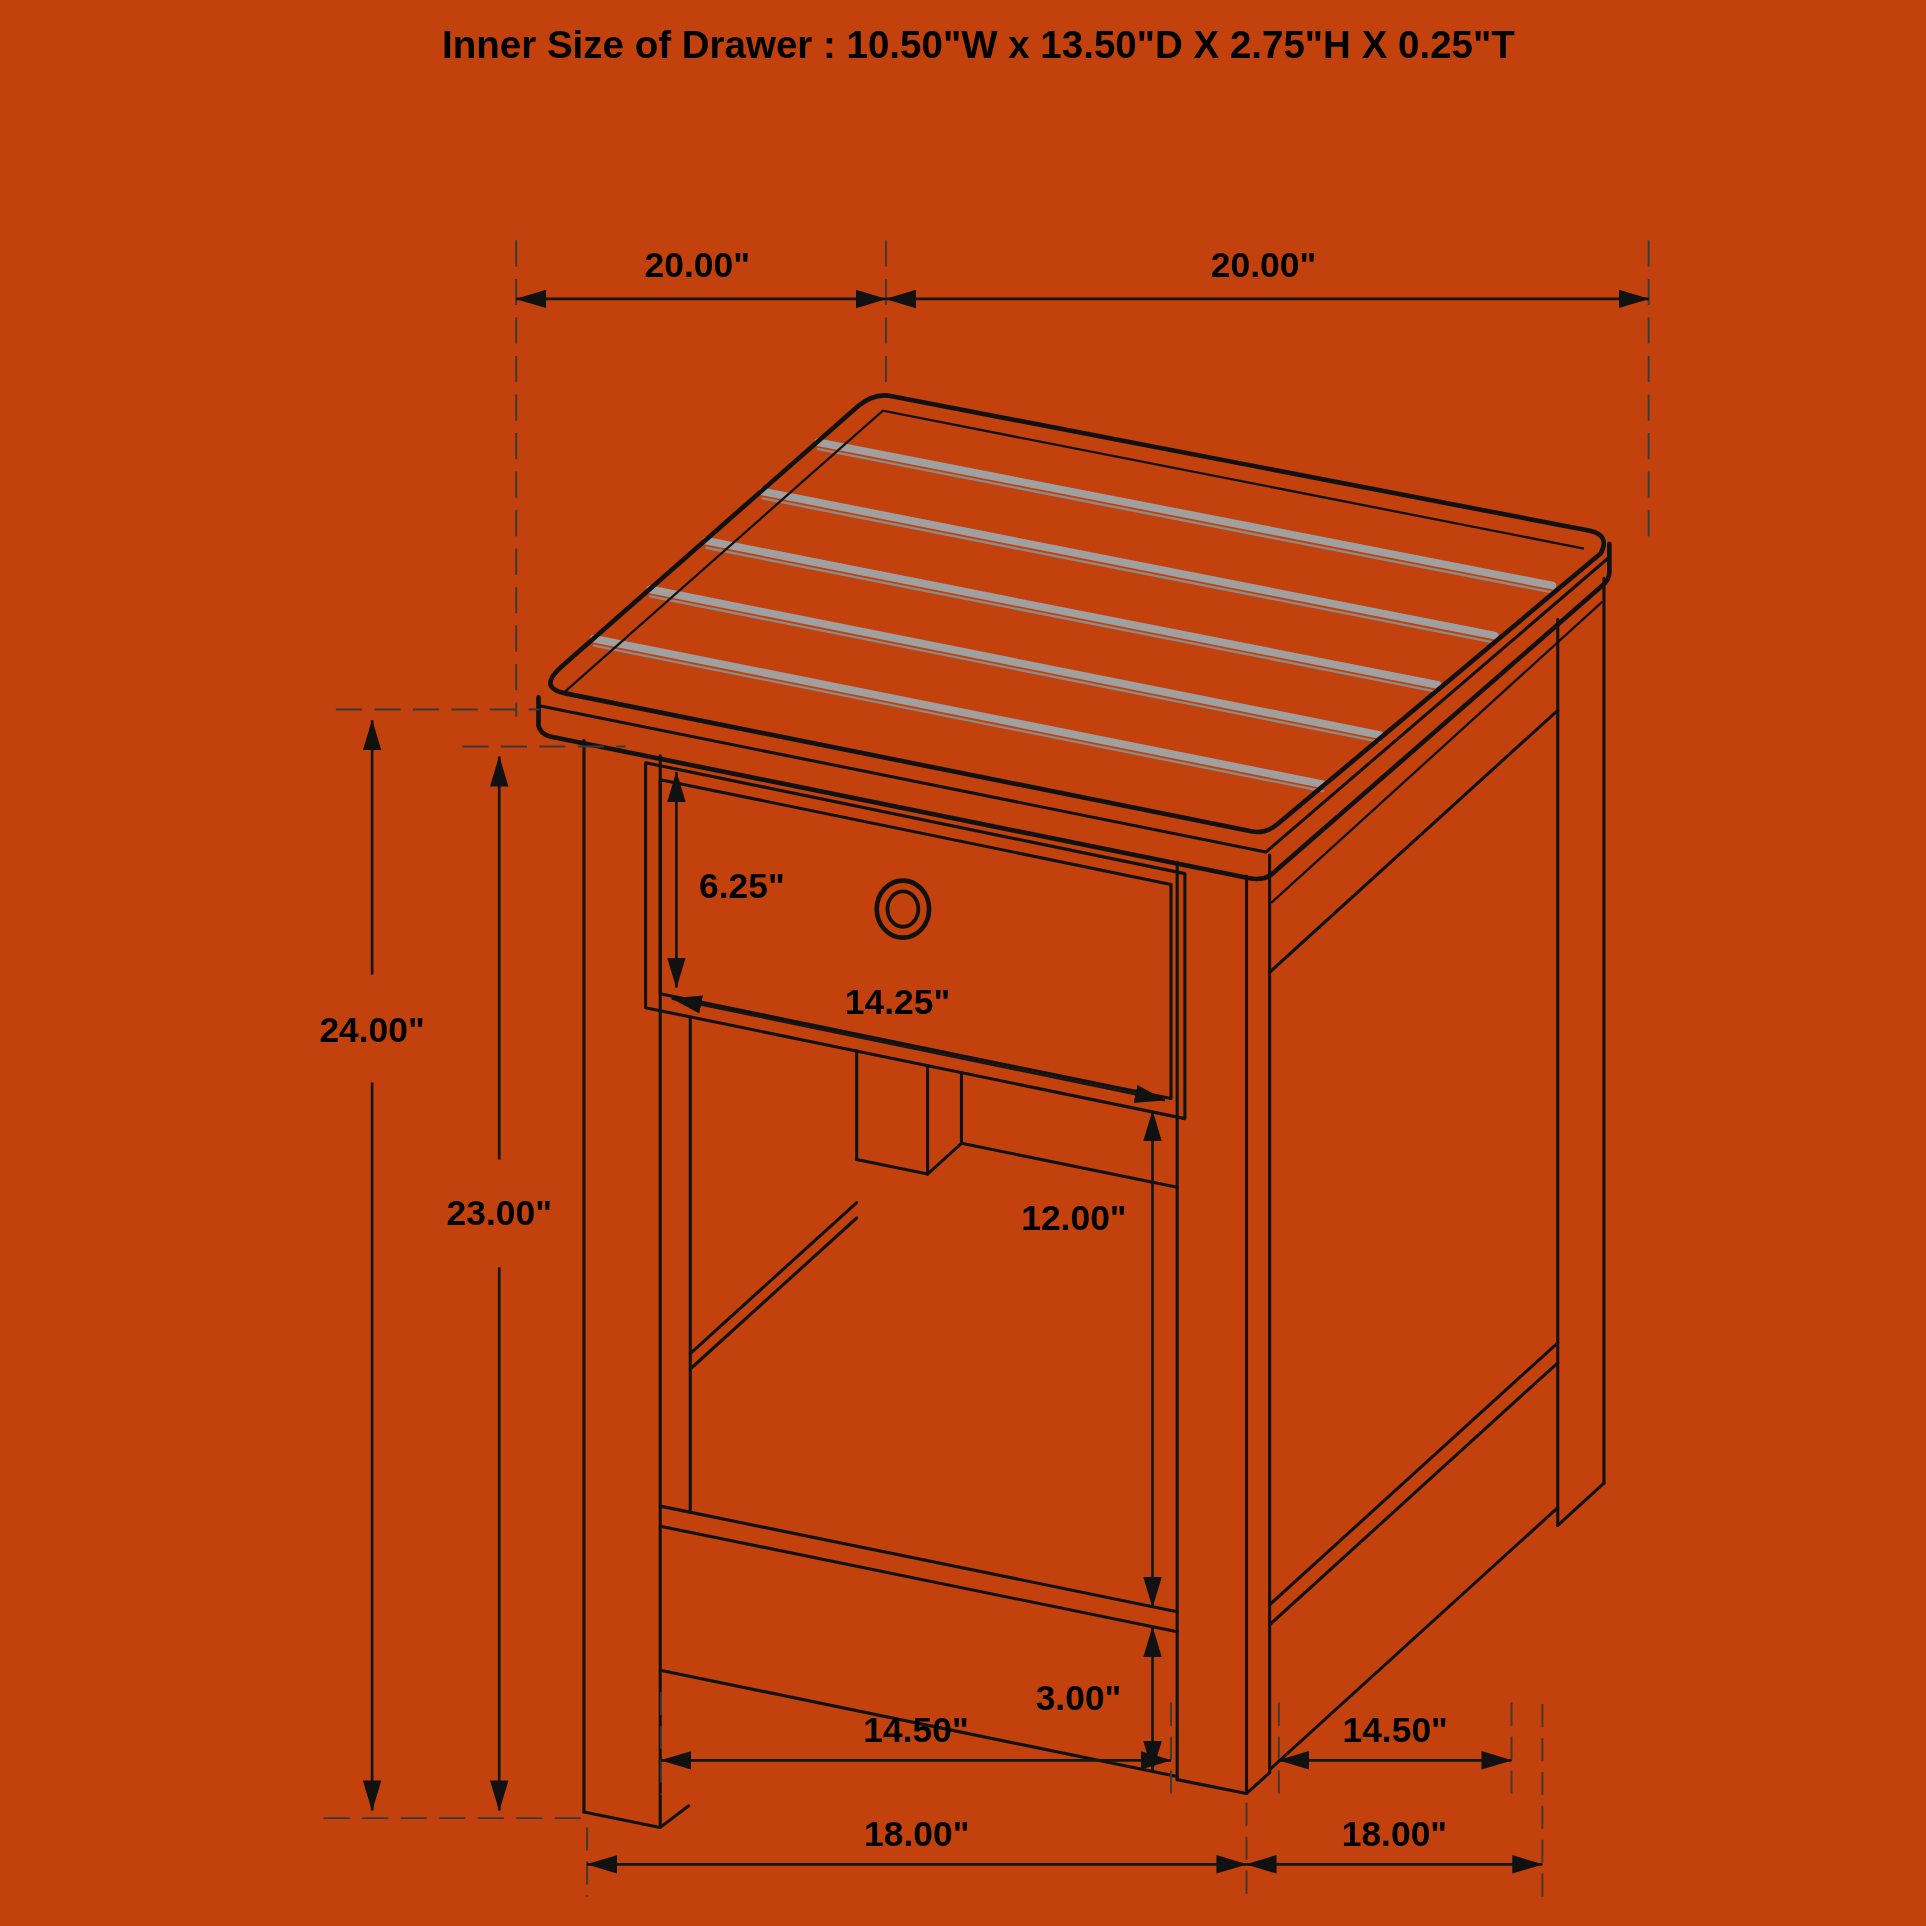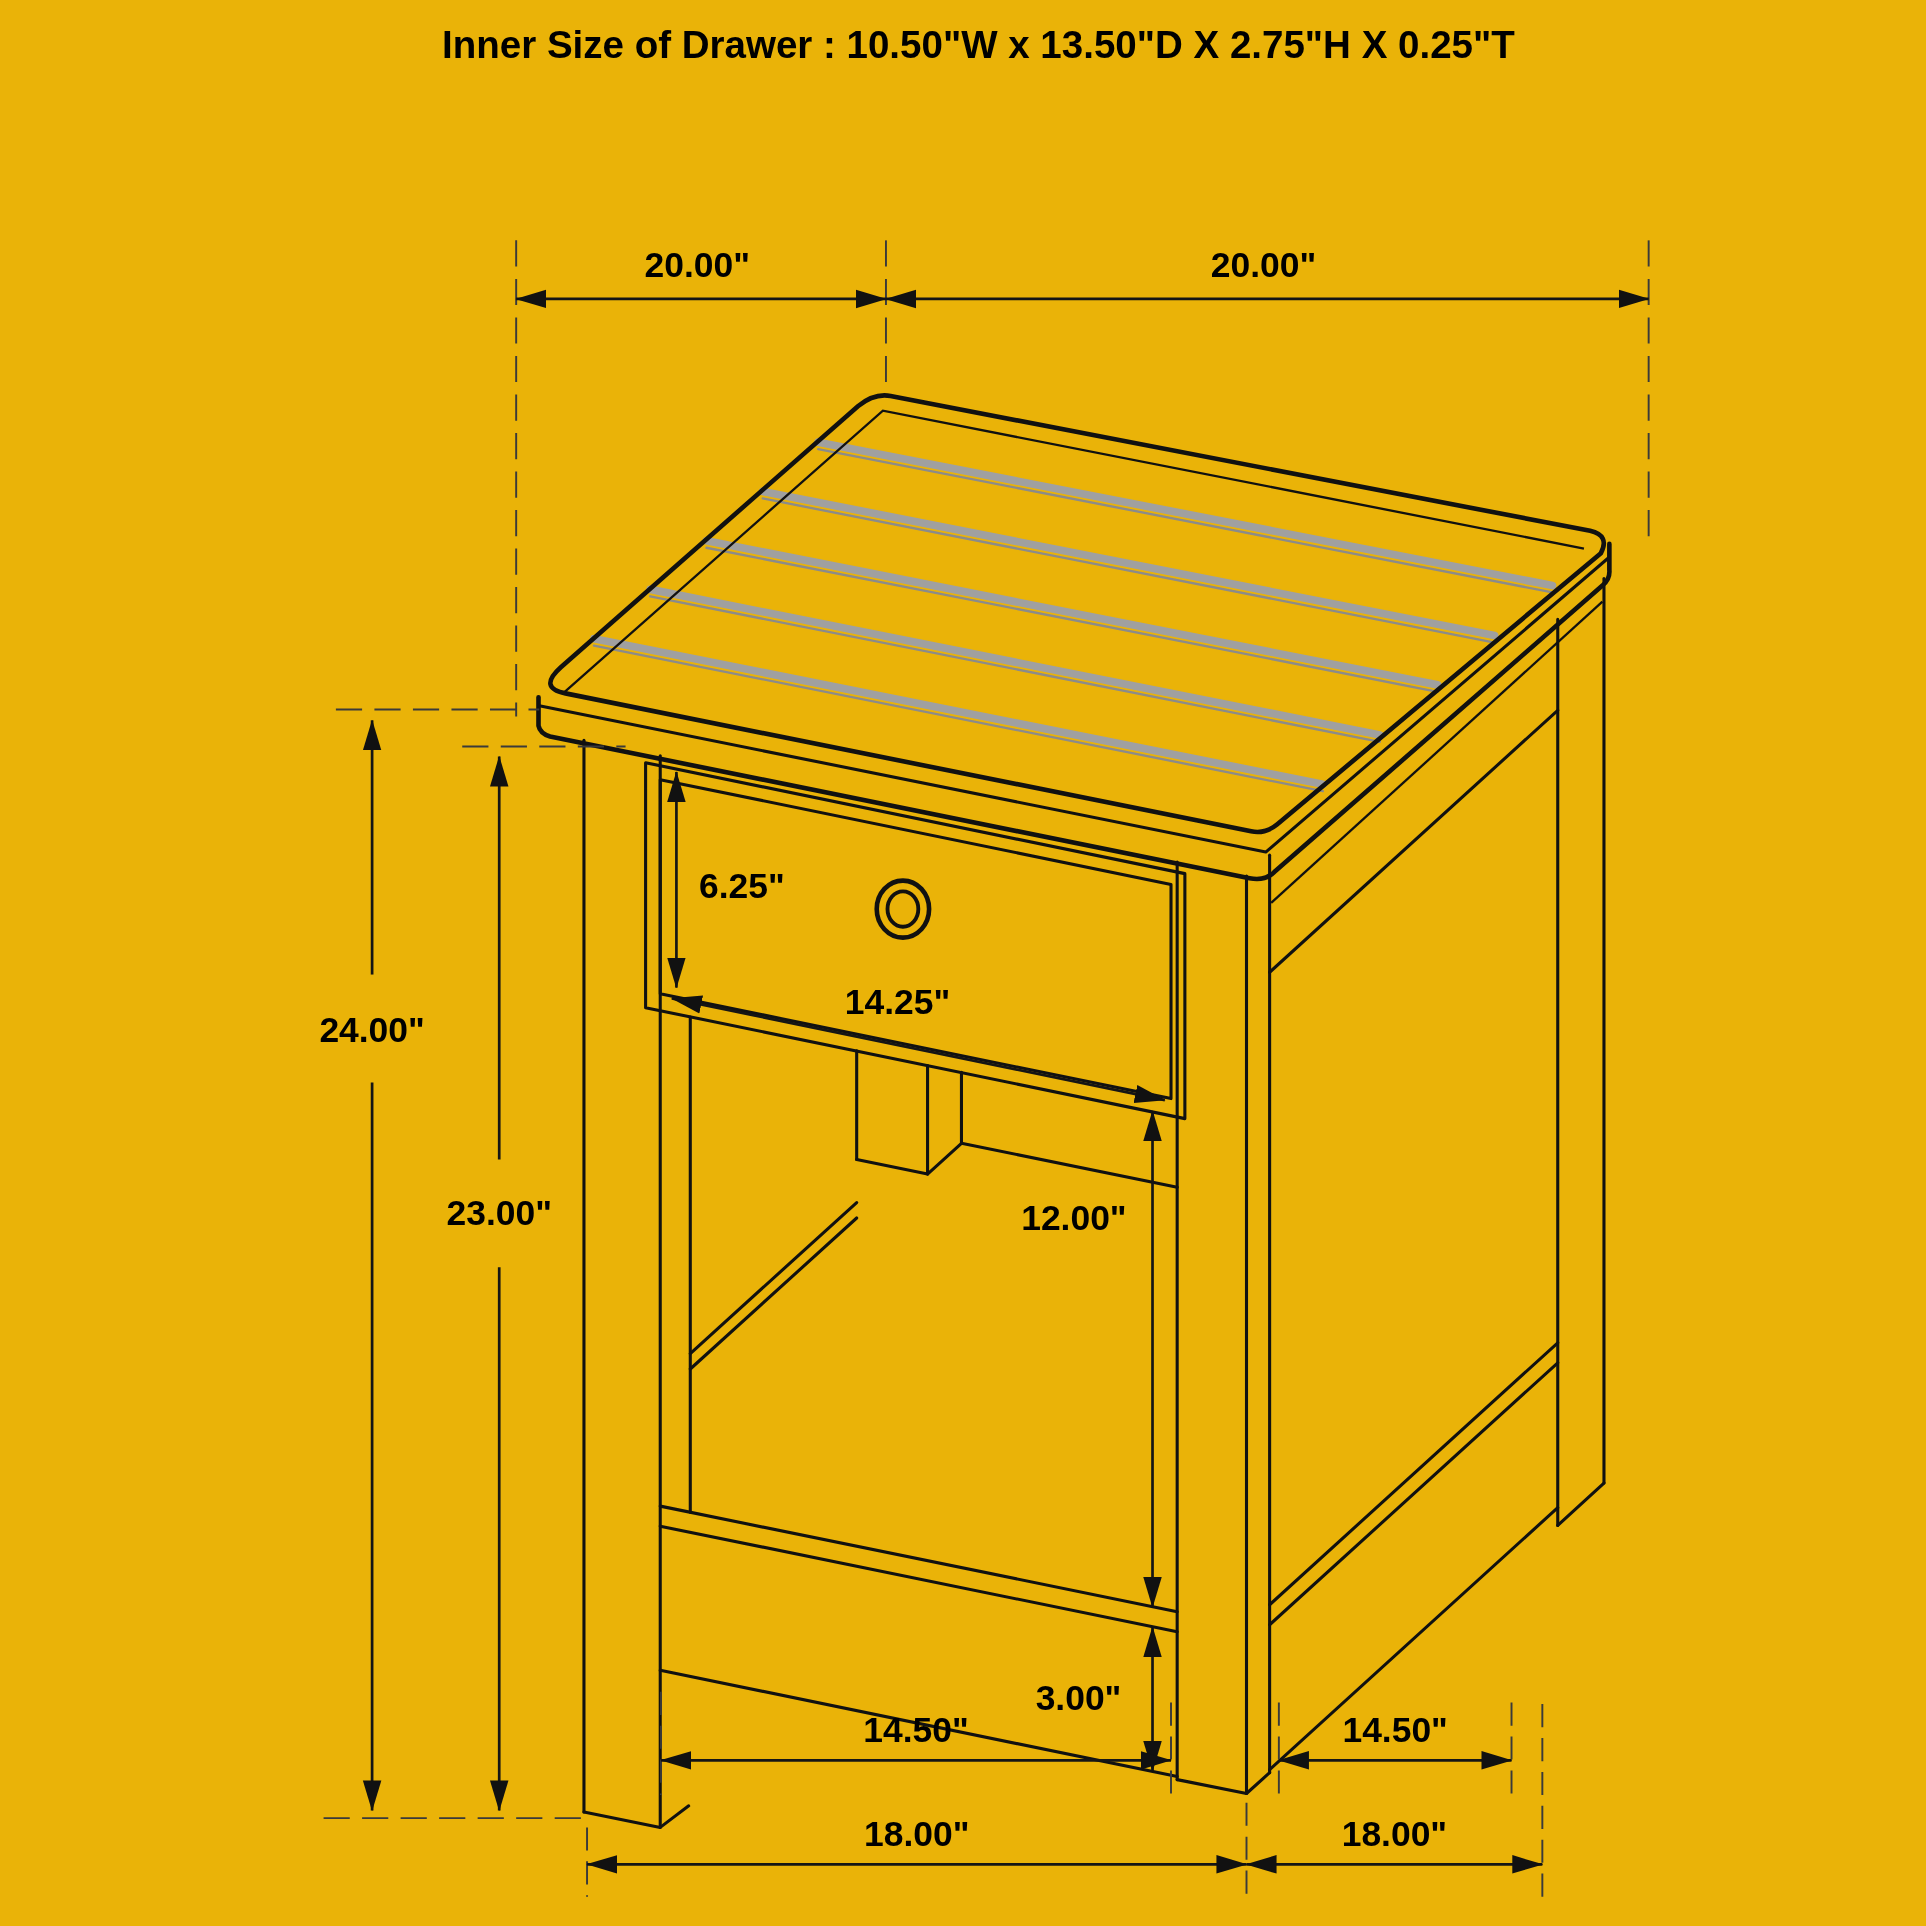--- a/index.html
+++ b/index.html
@@ -1,17 +1,17 @@
 <!DOCTYPE html>
 <html style="font-size:12.3px"><head>
 <meta charset="utf-8">
 <style>
   html,body{margin:0;padding:0;background:#ffffff;}
   body{font-family:"Liberation Sans", sans-serif;}
-  .stage{width:1926px;height:1926px;position:relative;background:#eab308;}
+  .stage{width:1926px;height:1926px;position:relative;background:#c2410c;}
   svg{display:block;}
   
   .outline{fill:none;stroke:#111;stroke-width:6;stroke-linejoin:round;stroke-linecap:round;}
   .edge{fill:none;stroke:#111;stroke-width:4;stroke-linejoin:round;stroke-linecap:round;}
   .thin{fill:none;stroke:#111;stroke-width:3;}
   .plank{fill:none;stroke:#a0a0a0;stroke-width:10;stroke-linecap:round;}
   .plankshadow{fill:none;stroke:#8b8b8b;stroke-width:3;stroke-linecap:round;}
   
   .dim{fill:none;stroke:#151515;stroke-width:3.5;}
   .ext{fill:none;stroke:#3a3a3a;stroke-width:2.5;stroke-dasharray:34 16;}

